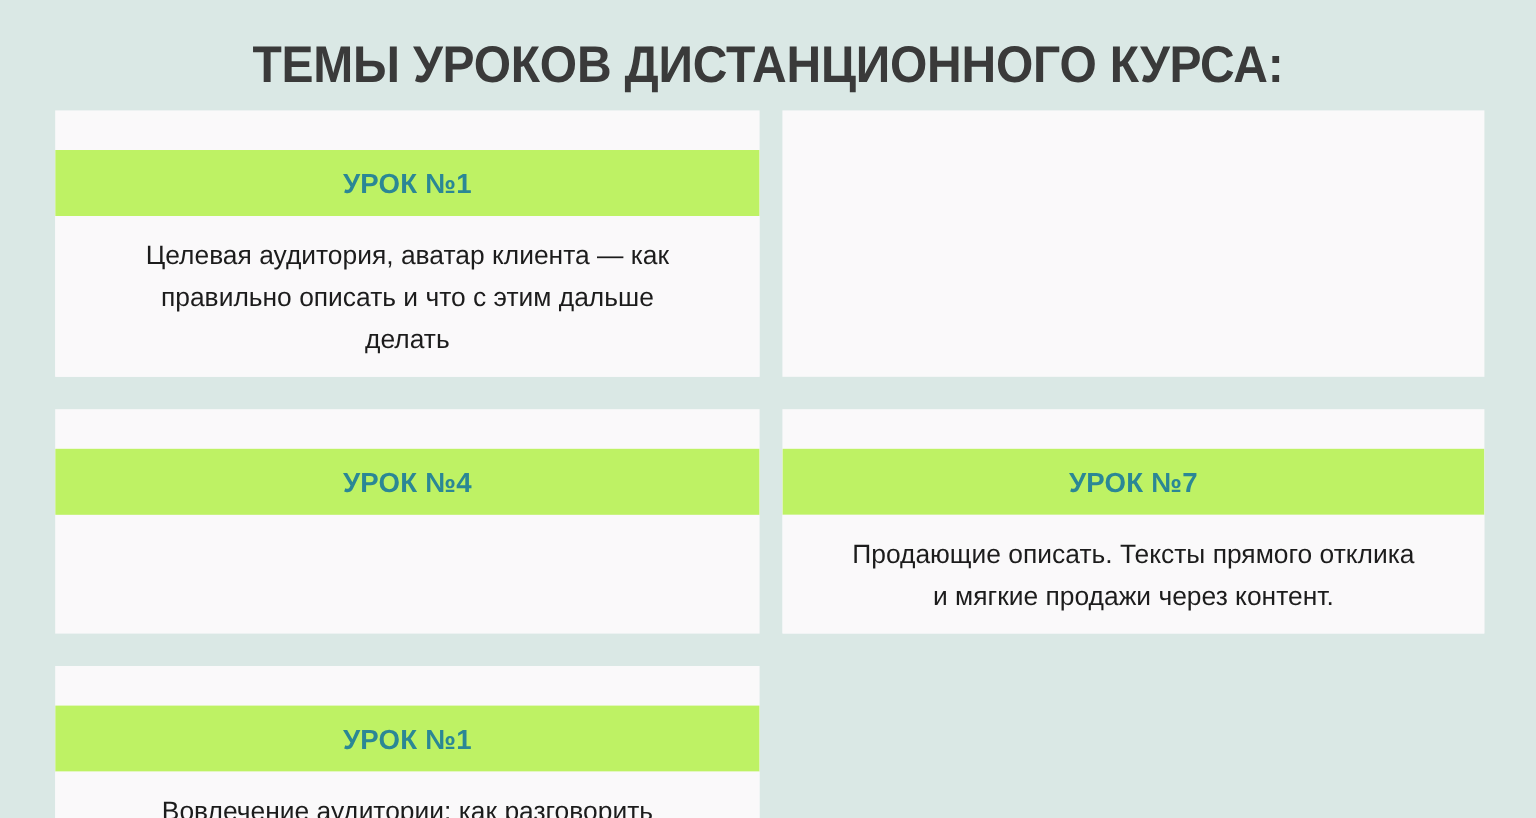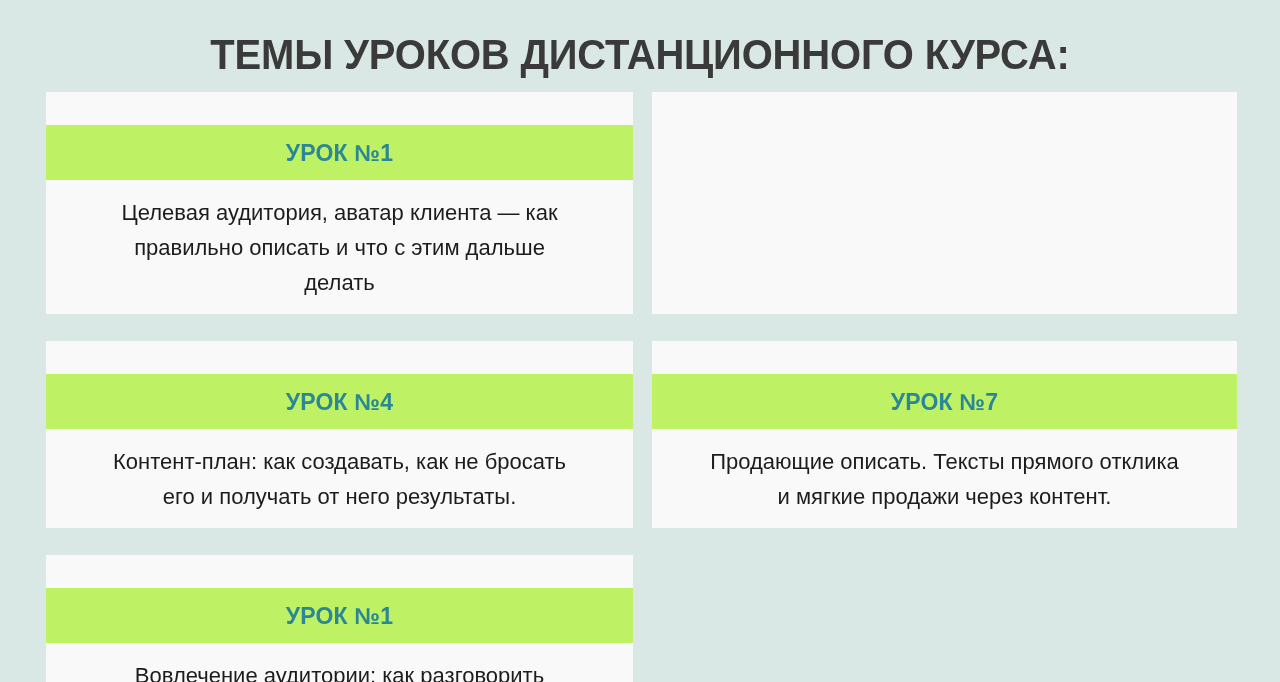--- a/index.html
+++ b/index.html
@@ -119,24 +119,20 @@
     </div>
 
     <div class="lesson-card row-1">
     </div>
 
 
     <div class="lesson-card row-2">
       <div class="lesson-card-header">
         <span class="lesson-card-title">УРОК №4</span>
       </div>
-      <div class="lesson-card-body">
-        <span class="lesson-card-text">Контент-план: как создавать, как не бросать
-его и получать от него результаты.</span>
-      </div>
     </div>
 
     <div class="lesson-card row-3">
       <div class="lesson-card-header">
         <span class="lesson-card-title">УРОК №7</span>
       </div>
       <div class="lesson-card-body">
         <span class="lesson-card-text">Продающие описать. Тексты прямого отклика
 и мягкие продажи через контент.</span>
       </div>

